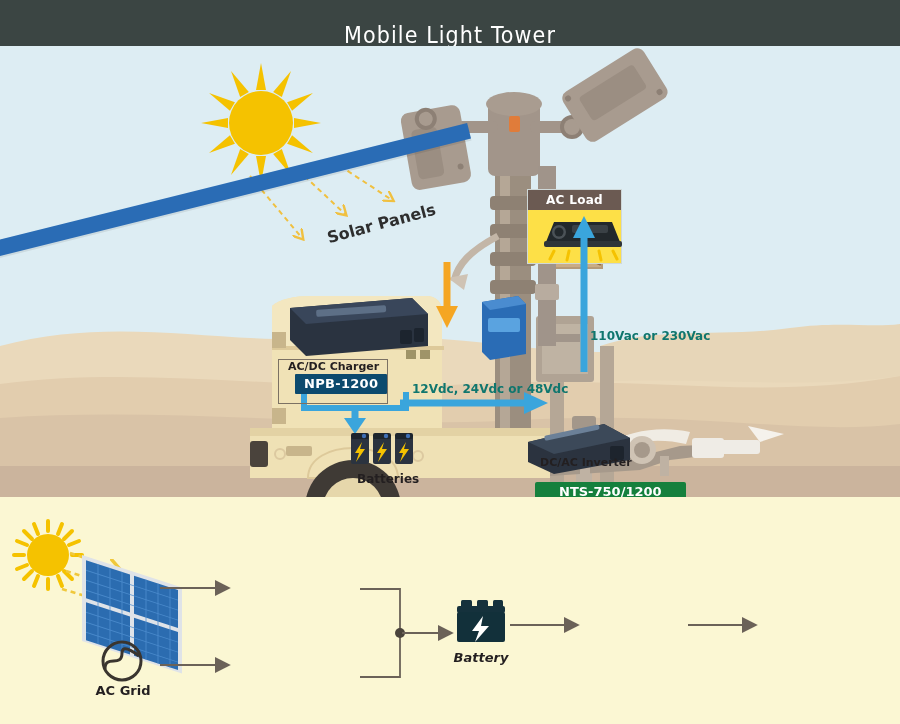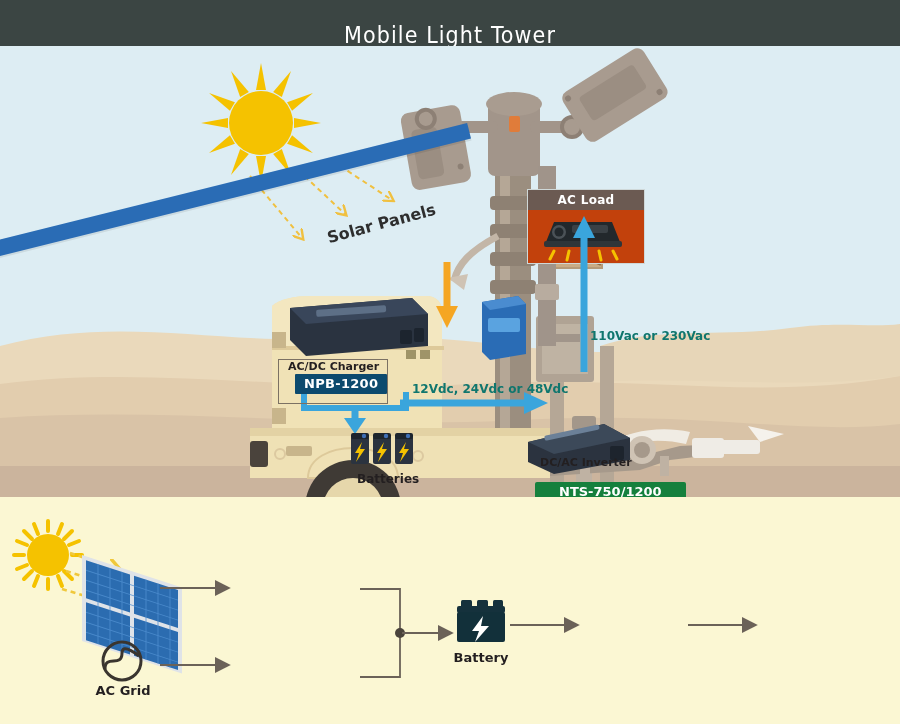--- a/index.html
+++ b/index.html
@@ -58,22 +58,22 @@
     font-size: 16px; color: #2e2e2e; font-weight: 700;
     font-family: "DejaVu Sans", sans-serif;
     text-shadow: 0 0 3px #ddedf3, 0 0 3px #ddedf3, 0 0 3px #ddedf3;
   }
 
   
   .arrow-orange { position: absolute; left: 432px; top: 216px; }
 
   
   .acload-box {
-    position: absolute; left: 527px; top: 143px; width: 118px; height: 75px;
-    background: #c2410c; border: 1px solid #cfd8d8;
+    position: absolute; left: 527px; top: 143px; width: 95px; height: 75px;
+    background: #fde047; border: 1px solid #cfd8d8;
   }
   .acload-hd {
     height: 20px; background: #6b5a52; color: #fff;
     font-size: 12px; font-weight: 700; display: flex;
     align-items: center; justify-content: center; letter-spacing: .3px;
   }
   .acload-body { position: relative; height: 54px; }
 
   
   .barrow { position: absolute; }
@@ -460,21 +460,21 @@
     </svg>
 
     <svg style="position:absolute;left:455px;top:103px;" width="52" height="48">
       <rect x="6" y="0" width="11" height="7" rx="1.5" fill="#15313c"></rect>
       <rect x="22" y="0" width="11" height="7" rx="1.5" fill="#15313c"></rect>
       <rect x="38" y="0" width="10" height="7" rx="1.5" fill="#15313c"></rect>
       <rect x="2" y="6" width="48" height="7" rx="2" fill="#15313c"></rect>
       <rect x="2" y="12" width="48" height="30" rx="2" fill="#12303a"></rect>
       <path d="M28,16 L17,31 L24,31 L20,42 L34,26 L26,26 Z" fill="#ffffff"></path>
     </svg>
-    <div class="cap" style="left:446px;top:153px;width:70px;">Battery</div>
+    <div class="cap" style="left:446px;top:153px;width:70px;font-style:italic;">Battery</div>
 
     <svg style="position:absolute;left:510px;top:118px;" width="80" height="20">
       <defs>
         <marker id="ah3" markerWidth="9" markerHeight="9" refX="8" refY="4.5" orient="auto">
           <path d="M0,0 L9,4.5 L0,9 Z" fill="#6b6258"></path>
         </marker>
       </defs>
       <line x1="0" y1="10" x2="68" y2="10" stroke="#6b6258" stroke-width="1.8" marker-end="url(#ah3)"></line>
     </svg>
 

